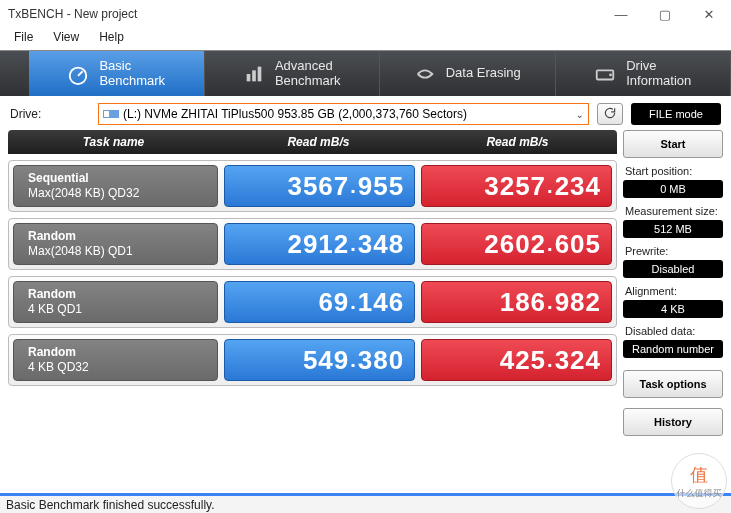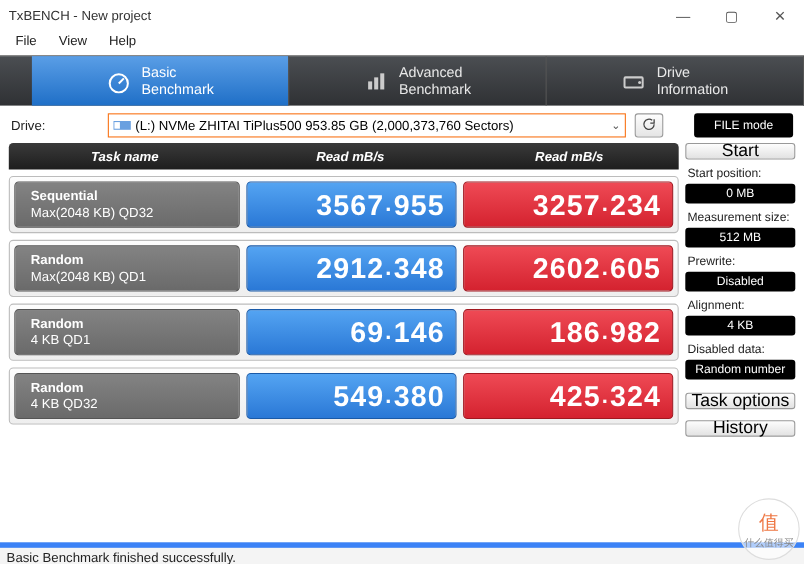--- a/index.html
+++ b/index.html
@@ -17,43 +17,43 @@
 .navtab.active { background: linear-gradient(#5a9ee6,#1f6fc7); color:#fff;margin-left:29px; }
 .navtab .icon { width: 22px; height: 22px; display:inline-block; }
 .navtab .lbl { line-height: 1.1; }
 
 .driverow { height: 30px; display: flex; align-items: center; padding: 6px 10px 0 10px; gap: 8px; }
 .drivelabel { width: 80px; font-size: 12px; color:#222; }
 .drivesel { flex: 1; height: 22px; border: 1px solid #f97316; background:#fff; display:flex; align-items:center; padding: 0 4px; font-size: 12px; }
 .drivesel .dicon { width: 16px; height: 12px; margin-right: 4px; display:inline-block; }
 .drivesel .chev { margin-left:auto; color:#555; font-size:10px; padding-left:4px; }
 .iconbtn { width: 26px; height: 22px; border: 1px solid #999; background: linear-gradient(#fdfdfd,#e5e5e5); display:flex; align-items:center; justify-content:center; border-radius:3px;}
-.filemode { width: 90px; height: 22px; background:#000; color:#fff; font-size:11px; display:flex; align-items:center; justify-content:center; border-radius:3px;margin-left:20px;}
+.filemode { width: 90px; height: 22px; background:#000; color:#fff; font-size:11px; display:flex; align-items:center; justify-content:center; border-radius:3px;}
 
 .mainarea { display:flex; padding: 4px 8px 0 8px; gap: 6px; }
 .leftcol { flex: 1; }
 .rightcol { width: 100px; display:flex; flex-direction:column; gap:3px; }
 
 .headerrow { height: 24px; background: linear-gradient(#3a3a3a,#1e1e1e); display:flex; border-radius:4px 4px 0 0; }
 .headerrow div { flex: 1; color:#fff; font-size:12px; font-style:italic; display:flex; align-items:center; justify-content:center; font-weight:600;}
 .headerrow div:first-child { flex:1.06; }
 
 .resrow { height: 52px; display:flex; gap:6px; margin-top:6px; border:1px solid #bcbcbc; border-radius:4px; padding:4px; background:linear-gradient(#fdfdfd,#eeeeee);}
 .taskcell { flex: 1.06; background: linear-gradient(#838383,#6a6a6a); border-radius:4px; display:flex; flex-direction:column; justify-content:center; padding-left:14px; color:#fff; font-size:12px; line-height:1.25; border:1px solid #555;}
 .taskcell .t1 { font-weight:600; }
 .numcell { flex:1; border-radius:4px; display:flex; align-items:center; justify-content:flex-end; padding-right:10px; font-family:"Arial Black",Arial; font-weight:900; font-size:26px; letter-spacing:1px; border:1px solid; }
 .numcell.read { background: linear-gradient(#54a4f2,#2a78d6); color:#fff; border-color:#1a5aa8;}
 .numcell.write{ background: linear-gradient(#ef4a55,#d4222f); color:#fff; border-color:#a11820;}
 .numcell .dot { font-size:20px; padding:0 1px;}
 
-.sbtn { height:15px; border:1px solid #999; background:linear-gradient(#fdfdfd,#e2e2e2); font-size:16px; display:flex; align-items:center; justify-content:center; border-radius:3px;}
+.sbtn { height:28px; border:1px solid #999; background:linear-gradient(#fdfdfd,#e2e2e2); font-size:11px; display:flex; align-items:center; justify-content:center; border-radius:3px;font-weight:bold;}
 .slabel { font-size:11px; color:#222; padding-top:4px; padding-left:2px;}
 .sval { height:18px; background:#000; color:#fff; font-size:11px; display:flex;align-items:center;justify-content:center; border-radius:3px;}
 
-.status { position:absolute; bottom:0; left:0; right:0; height:20px; border-top:5px solid #3b82f6; padding:2px 6px; font-size:12px; color:#222; background:#f4f4f4;}
+.status { position:absolute; bottom:0; left:0; right:0; height:20px; border-top:3px solid #3b82f6; padding:2px 6px; font-size:12px; color:#222; background:#f4f4f4;}
 
 .watermark { position:absolute; right:4px; bottom:4px; width:56px; height:56px; border-radius:50%; background:rgba(255,255,255,.6); display:flex; flex-direction:column; align-items:center; justify-content:center; font-size:9px; color:#888; border:1px solid #ddd;}
 .watermark .big{font-size:18px;color:#e74;}
 </style>
 </head>
 <body>
 
 <div class="titlebar">
   <span>TxBENCH - New project</span>
   <span class="spacer"></span>
@@ -78,20 +78,26 @@
 Benchmark</span>
   </div>
   <div class="navtab">
     <span class="icon"><svg viewBox="0 0 24 24">
           <rect x="4" y="12" width="4" height="8" fill="#ccc"></rect>
           <rect x="10" y="8" width="4" height="12" fill="#ccc"></rect>
           <rect x="16" y="4" width="4" height="16" fill="#ccc"></rect>
         </svg></span>
     <span class="lbl" style="white-space:pre-line">Advanced
 Benchmark</span>
+  </div>
+  <div class="navtab">
+    <span class="icon"><svg viewBox="0 0 24 24">
+          <path d="M4 12 Q12 4 20 12 Q12 20 4 12" fill="none" stroke="#ccc" stroke-width="2"></path>
+        </svg></span>
+    <span class="lbl">Data Erasing</span>
   </div>
   <div class="navtab">
     <span class="icon"><svg viewBox="0 0 24 24">
           <rect x="3" y="8" width="18" height="10" rx="1" fill="none" stroke="#ccc" stroke-width="2"></rect>
           <circle cx="18" cy="13" r="1.5" fill="#ccc"></circle>
         </svg></span>
     <span class="lbl" style="white-space:pre-line">Drive
 Information</span>
   </div>
 </div>

